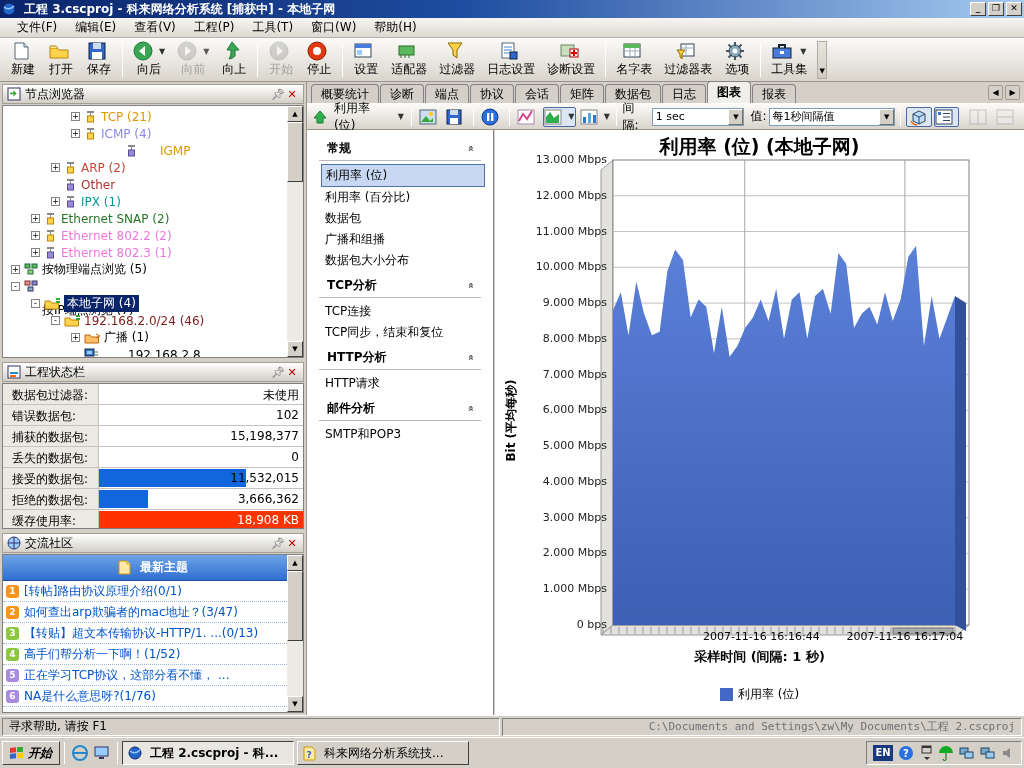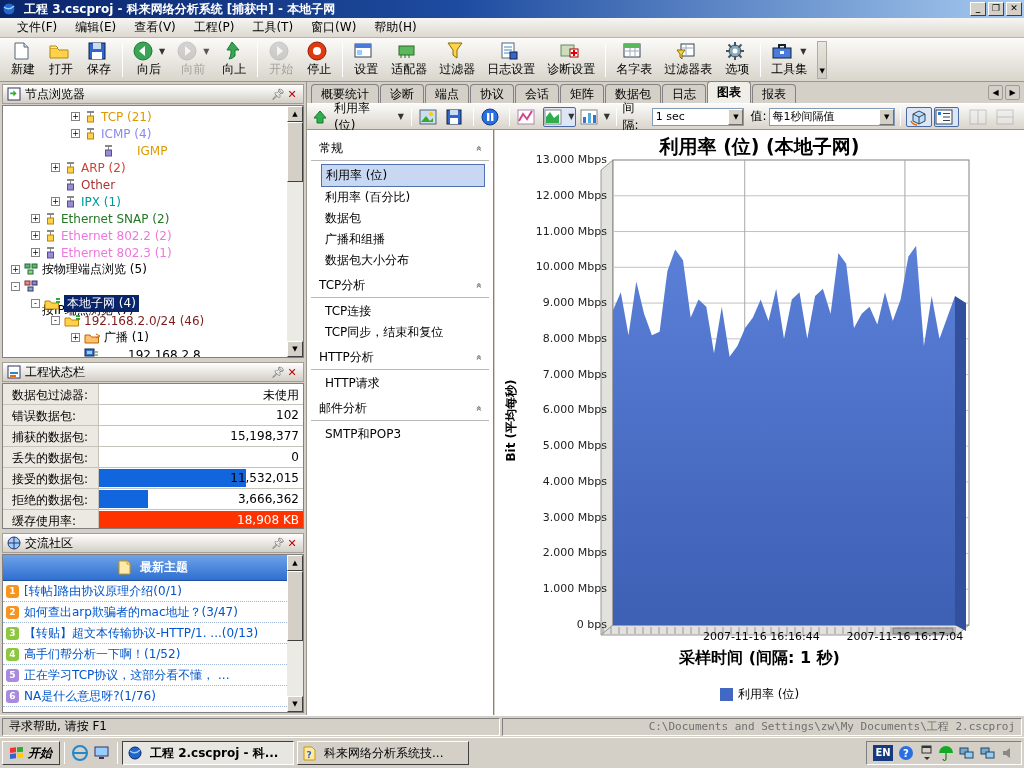--- a/index.html
+++ b/index.html
@@ -59,31 +59,31 @@
 .tscroll div{width:15px;height:15px;font-size:8px;line-height:13px;text-align:center;background:#D4D0C8;border:1px solid #A09C92;border-radius:2px}
 #charttb{position:absolute;left:0;top:22px;right:0;height:26px;display:flex;align-items:center;gap:2px;background:linear-gradient(#FBFAF8,#D9D5CC);border-bottom:1px solid #9A968E;padding:0 4px}
 .cbtn{height:20px;min-width:22px;display:flex;align-items:center;justify-content:center;border:1px solid transparent;border-radius:2px;padding:0 1px}
 .cbtn.boxed{border:1px solid #4A6AA5;background:#DCE6F5}
 .cbtn.disabled svg{opacity:.4;filter:grayscale(1)}
 .csep{width:1px;height:18px;background:#A9A49A;border-right:1px solid #fff;margin:0 3px}
 .combo{height:18px;background:#fff;border:1px solid #7F9DB9;display:flex;align-items:center;font-size:11px;padding-left:3px;white-space:nowrap}
 .carow{width:15px;height:16px;margin-left:auto;background:#D4D0C8;border:1px solid;border-color:#fff #707070 #707070 #fff;font-size:7px;text-align:center;line-height:14px}
 
 #selector{position:absolute;left:0;top:48px;bottom:0;width:187px;background:#fff;border-right:1px solid #848284;padding-top:4px;overflow:hidden}
-.sec-h{font-weight:normal;padding:6px 8px 3px;display:flex;justify-content:space-between;align-items:center;border-bottom:1px solid #B8B8B8;margin:0 4px 3px}
+.sec-h{font-weight:bold;padding:6px 8px 3px;display:flex;justify-content:space-between;align-items:center;border-bottom:1px solid #B8B8B8;margin:0 12px 3px}
 .chev{font-size:10px;color:#444;transform:rotate(-90deg)}
 .sel-item{margin:0 8px 0 14px;padding:2px 4px;white-space:nowrap}
 .sel-item.selected{background:#C9D8F2;border:1px solid #5070B0}
 
 #chart-panel{position:absolute;left:188px;top:48px;right:0;bottom:0;background:#fff;overflow:hidden}
 #ctitle{position:absolute;left:0;right:0;top:4px;text-align:center;font-size:19px;font-weight:bold}
 #ylab{position:absolute;left:-44px;top:282px;width:120px;text-align:center;transform:rotate(-90deg);font-weight:bold;font-size:12px}
 .ytick{position:absolute;width:92px;text-align:right;font-size:11px;color:#222}
 .xtick{position:absolute;width:150px;text-align:center;font-size:11px}
-#xlab{position:absolute;left:0;right:0;top:518px;text-align:center;font-weight:bold;font-size:16px}
+#xlab{position:absolute;left:0;right:0;top:518px;text-align:center;font-weight:bold;font-size:13px}
 #legend{position:absolute;left:0;right:0;top:556px;display:flex;align-items:center;justify-content:center;gap:5px;font-size:12px}
 #lswatch{width:13px;height:13px}
 
 #statusbar{position:absolute;left:0;bottom:31px;width:1024px;height:22px;background:#D4D0C8;border-top:1px solid #fff;display:flex;align-items:center;padding:2px}
 .scell{height:18px;border:1px solid;border-color:#808080 #fff #fff #808080;display:flex;align-items:center;padding:0 6px;white-space:nowrap;overflow:hidden}
 #sb-help{flex:1;margin-right:2px}
 #sb-path{width:520px;justify-content:flex-end;color:#6F6F6F;font-family:"DejaVu Sans Mono","Liberation Mono",monospace;font-size:11px}
 #taskbar{position:absolute;left:0;bottom:0;width:1024px;height:31px;background:#D4D0C8;border-top:1px solid #fff;display:flex;align-items:center;padding:2px 2px}
 #startbtn{height:24px;display:flex;align-items:center;gap:4px;padding:0 7px;background:#D4D0C8;border:1px solid;border-color:#fff #404040 #404040 #fff;font-weight:bold;font-style:italic}
 .qlsep{width:1px;height:22px;background:#808080;border-right:1px solid #fff;margin:0 4px}
@@ -353,21 +353,21 @@
           <span class="expander">+</span>
           <span class="ticn">
             <svg width="13" height="12">
               <rect x="3" y="0" width="7" height="2" fill="#888"></rect>
               <path d="M6.5 2 v3" stroke="#888"></path>
               <rect x="3.5" y="5" width="6" height="6" fill="#FFD24A" stroke="#B8860B"></rect>
             </svg>
           </span>
           <span class="tlabel" style="color: rgb(136, 136, 238);">ICMP (4)</span>
         </div>
-        <div class="trow" style="padding-left: 68px; gap: 18px;">
+        <div class="trow" style="padding-left: 91px; gap: 18px;">
           <span><span style="display:inline-block;width:13px"></span></span>
           <span class="ticn">
             <svg width="13" height="12">
               <rect x="3" y="0" width="7" height="2" fill="#888"></rect>
               <path d="M6.5 2 v3" stroke="#888"></path>
               <rect x="3.5" y="5" width="6" height="6" fill="#9B8BD0" stroke="#5A4A9A"></rect>
             </svg>
           </span>
           <span class="tlabel" style="color: rgb(221, 153, 0);">IGMP</span>
         </div>

